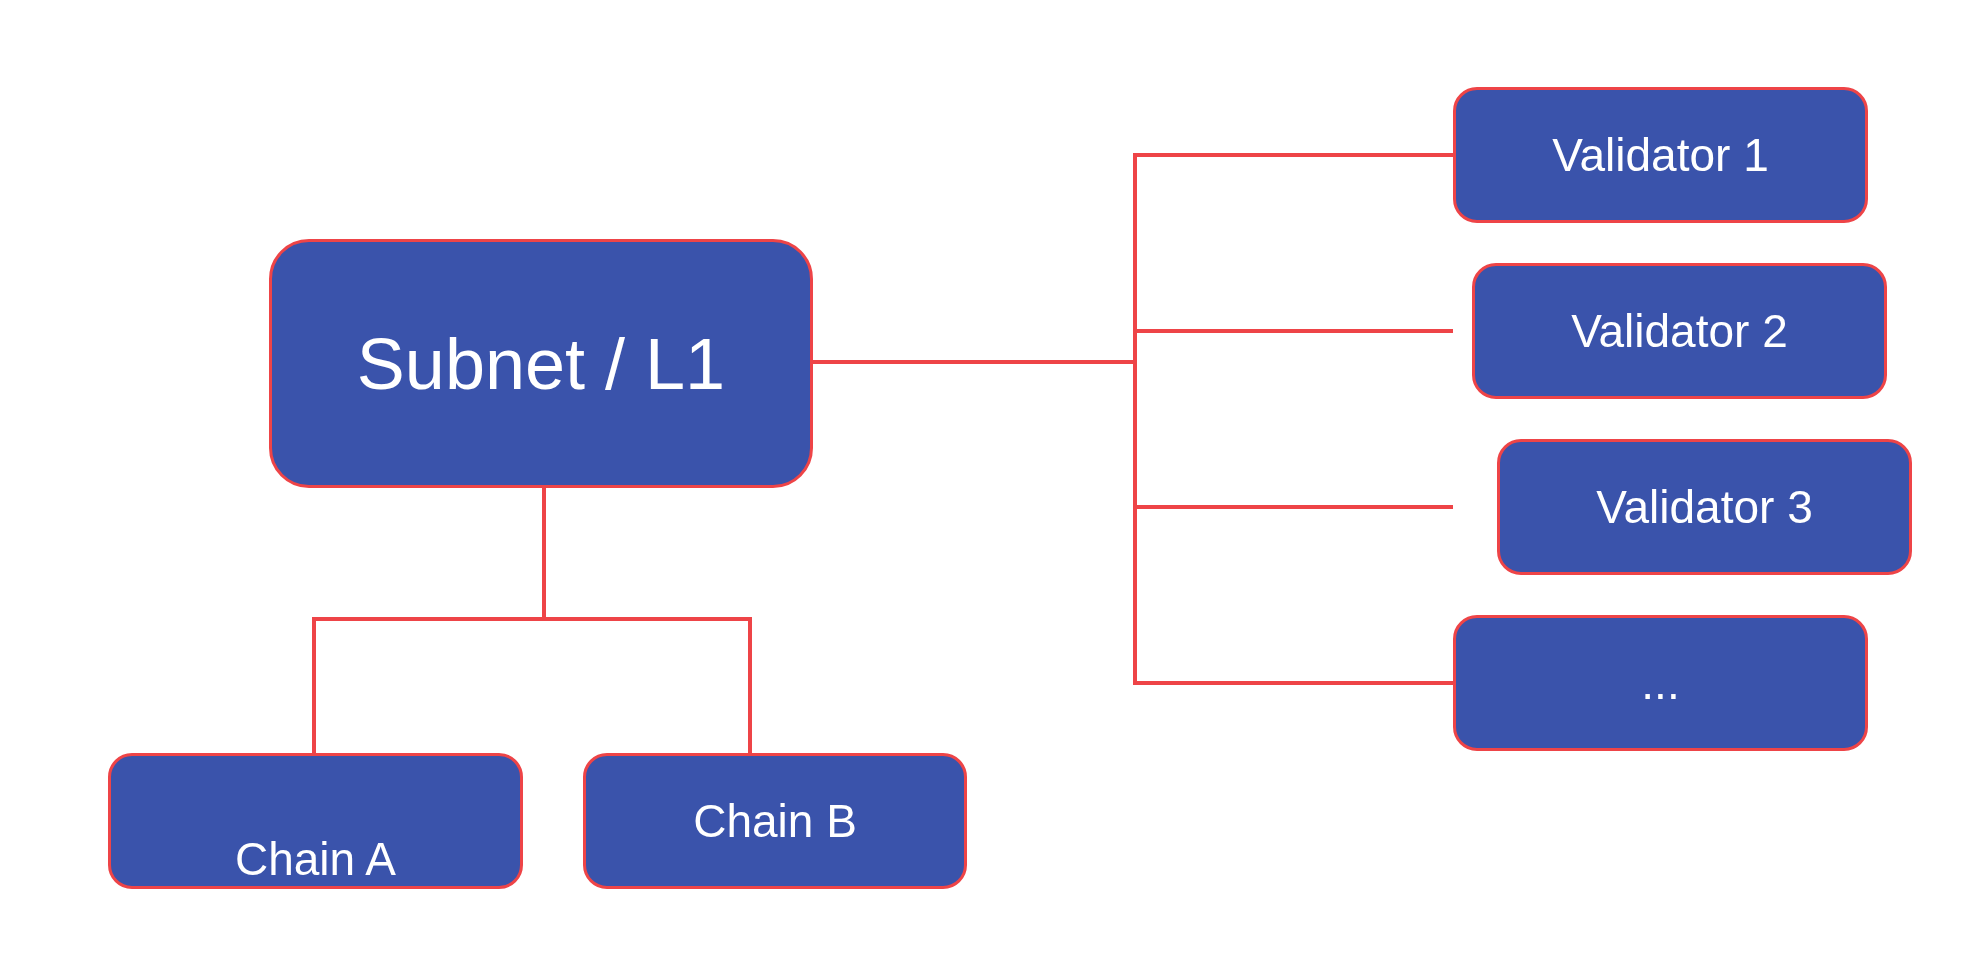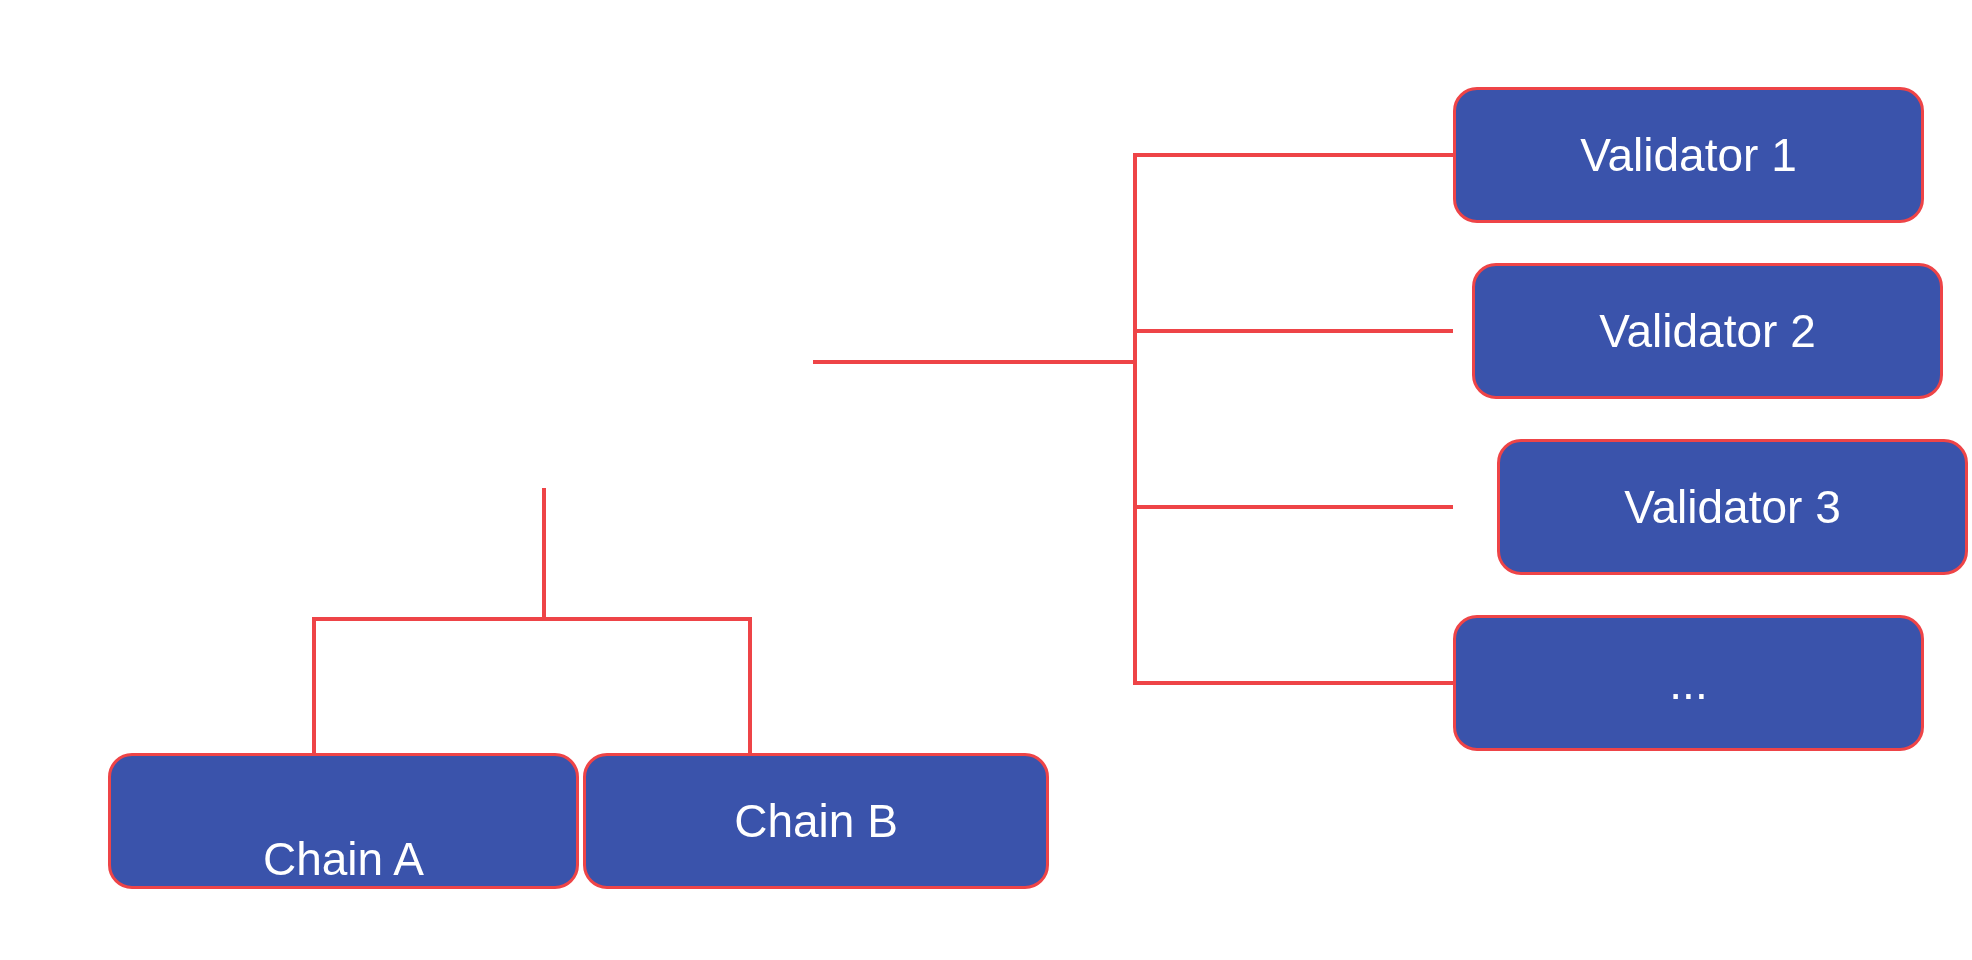--- a/index.html
+++ b/index.html
@@ -24,24 +24,24 @@
     border:3px solid var(--node-border);
     box-sizing:border-box;
     display:flex;align-items:center;justify-content:center;
     color:var(--label);
   }
   .node-root{
     left:269px;top:239px;width:544px;height:249px;
     border-radius:40px;font-size:72px;
   }
   .node-small{
-    width:471px;height:136px;border-radius:24px;font-size:46px;
+    width:415px;height:136px;border-radius:24px;font-size:46px;
   }
   .node-chain-a{left:108px;top:753px;align-items:flex-end;}
-  .node-chain-b{left:583px;top:753px;width:466px;}
+  .node-chain-b{left:583px;top:753px;width:384px;}
   .node-v1{left:1453px;top:87px;}
   .node-v2{left:1453px;top:263px;margin-left:19px;}
   .node-v3{left:1453px;top:439px;margin-left:44px;}
   .node-more{left:1453px;top:615px;}
   .label{white-space:pre;}
   .line{
     position:absolute;background:var(--connector);
   }
   
   .line-subnet-right{left:813px;top:360px;width:322px;height:4px;}
@@ -65,20 +65,23 @@
   <div class="line line-trunk"></div>
   <div class="line line-branch-v1"></div>
   <div class="line line-branch-v2"></div>
   <div class="line line-branch-v3"></div>
   <div class="line line-branch-more"></div>
   <div class="line line-subnet-down"></div>
   <div class="line line-split-bar"></div>
   <div class="line line-drop-a"></div>
   <div class="line line-drop-b"></div>
 
+  <div class="node node-root">
+    <span class="label">Subnet / L1</span>
+  </div>
 
   <div class="node node-small node-chain-a">
     <span class="label">Chain A</span>
   </div>
 
   <div class="node node-small node-chain-b">
     <span class="label">Chain B</span>
   </div>
 
   <div class="node node-small node-v1">

